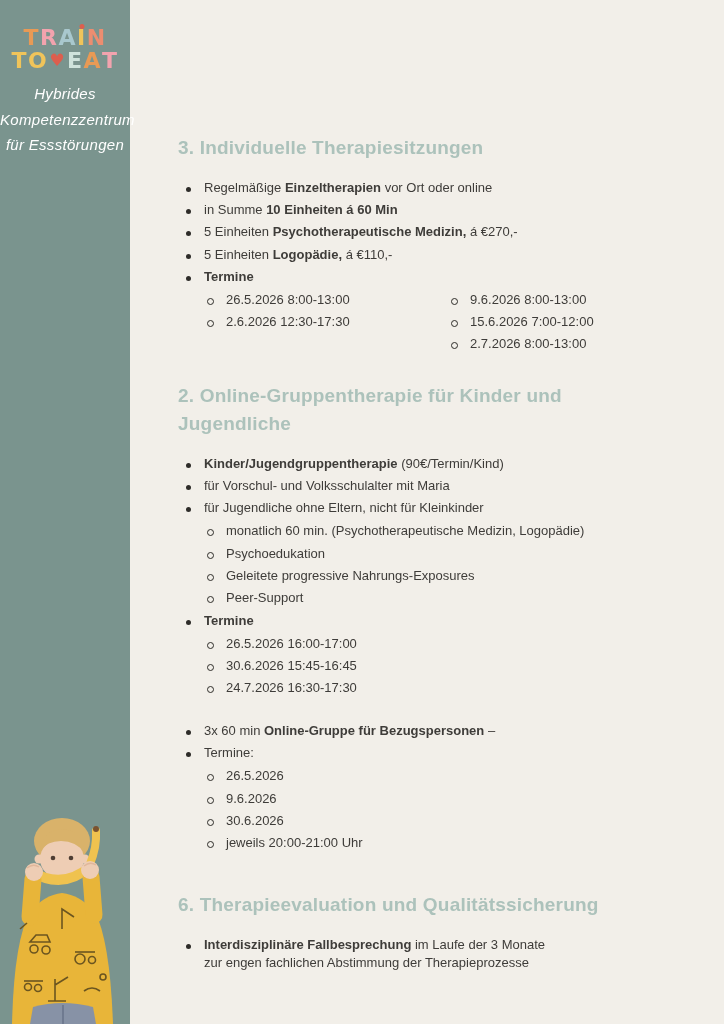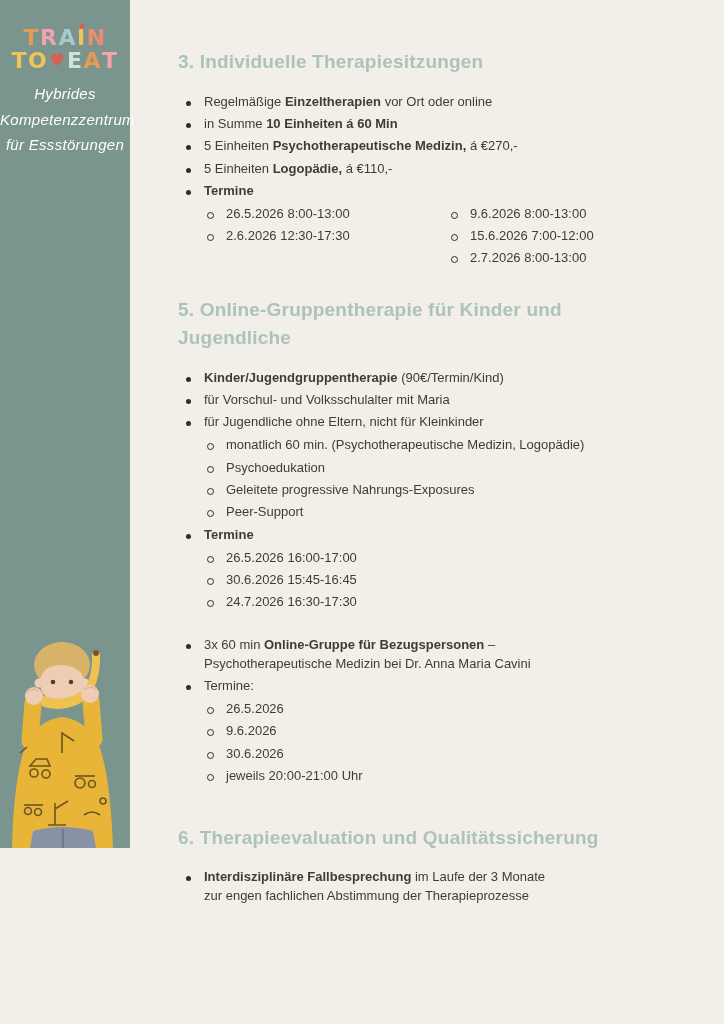--- a/index.html
+++ b/index.html
@@ -8,21 +8,21 @@
     width: 724px; height: 1024px;
     background: #F2EFE9;
     display: flex;
     overflow: hidden;
     font-family: "Liberation Sans", "DejaVu Sans", sans-serif;
     color: #3E3C39;
   }
 
   
   .sidebar {
-    width: 130px; height: 848px;
+    width: 130px; height: 1024px;
     background: #7A948E;
     position: relative;
     flex-shrink: 0;
   }
   .logo { text-align: center; padding-top: 26px; line-height: 1.05; }
   .logo-line {
     font-family: "DejaVu Sans", sans-serif;
     font-weight: bold;
     font-size: 22px;
     letter-spacing: 1.5px;
@@ -56,21 +56,22 @@
 
   .photo {
     position: absolute;
     bottom: 0; left: 0;
     width: 130px; height: 215px;
   }
 
   
   .main {
     flex: 1;
-    padding: 48px 28px 0 48px;
+    padding: 88px 28px 0 48px;
+    margin-top: 46px;
   }
   h2.section-title {
     color: #ACC2BB;
     font-size: 19px;
     font-weight: bold;
     line-height: 1.5;
     margin: 0 0 16px 0;
     letter-spacing: 0.2px;
     white-space: nowrap;
   }
@@ -207,21 +208,21 @@
             <li>9.6.2026 8:00-13:00</li>
             <li>15.6.2026 7:00-12:00</li>
             <li>2.7.2026 8:00-13:00</li>
           </ul>
         </div>
       </li>
     </ul>
   </div>
 
   <div class="section">
-    <h2 class="section-title wrap2"><span>5. Online-Gruppentherapie für Kinder und</span><br><span>Jugendliche</span></h2>
+    <h2 class="section-title wrap2"><span>2. Online-Gruppentherapie für Kinder und</span><br><span>Jugendliche</span></h2>
     <ul class="bullets">
       <li><span></span><strong>Kinder/Jugendgruppentherapie</strong><span> (90€/Termin/Kind)</span></li>
       <li><span>für Vorschul- und Volksschulalter mit Maria</span></li>
       <li><span>für Jugendliche ohne Eltern, nicht für Kleinkinder</span>
         <ul class="sub">
           <li>monatlich 60 min. (Psychotherapeutische Medizin, Logopädie)</li>
           <li>Psychoedukation</li>
           <li>Geleitete progressive Nahrungs-Exposures</li>
           <li>Peer-Support</li>
         </ul>
@@ -231,21 +232,21 @@
           <li>26.5.2026 16:00-17:00</li>
           <li>30.6.2026 15:45-16:45</li>
           <li>24.7.2026 16:30-17:30</li>
         </ul>
       </li>
     </ul>
   </div>
 
   <div class="section">
     <ul class="bullets">
-      <li><span>3x 60 min </span><strong>Online-Gruppe für Bezugspersonen</strong><span> –</span><br><span>Psychotherapeutische Medizin bei Dr. Anna Maria Cavini</span></li>
+      <li><span>3x 60 min </span><strong>Online-Gruppe für Bezugspersonen</strong><span> –</span><br></li>
       <li><span>Termine:</span>
         <ul class="sub">
           <li>26.5.2026</li>
           <li>9.6.2026</li>
           <li>30.6.2026</li>
           <li>jeweils 20:00-21:00 Uhr</li>
         </ul>
       </li>
     </ul>
   </div>

